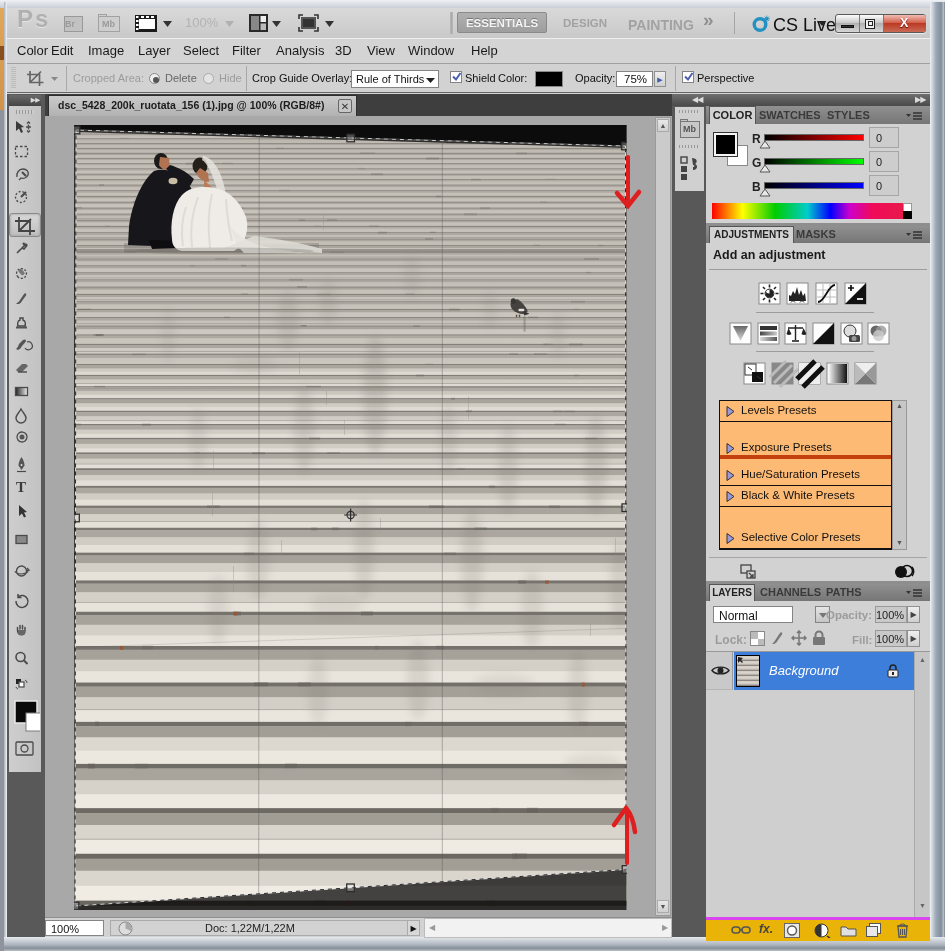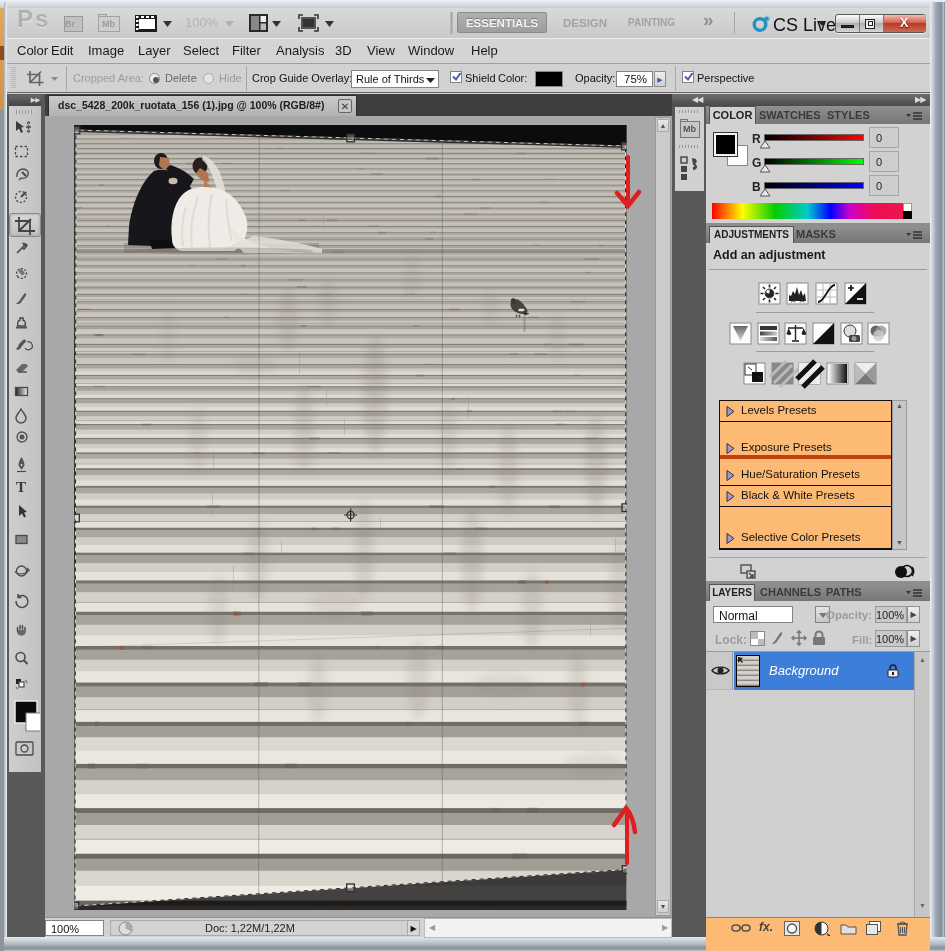--- a/index.html
+++ b/index.html
@@ -61,21 +61,21 @@
       <g stroke="#333" stroke-width="1.6" fill="none">
         <path d="M1,5 V1 H5 M16,1 h4 v4 M20,13 v4 h-4 M5,17 H1 v-4"></path>
       </g>
     </svg>
   <svg class="abs" style="left:318px;top:13px" width="9" height="6">
       <path d="M0,0 h9 L4.5,6 Z" fill="#333"></path>
     </svg>
   <div class="abs" style="left:443px;top:4px;width:1px;height:22px;background:#aaa;border-left:3px double #b5b5b5"></div>
   <div class="abs" style="left:450px;top:4px;width:90px;height:21px;background:linear-gradient(#b0b0b0,#9e9e9e);border:1px solid #8a8a8a;border-radius:2px;color:#f4f4f4;font-weight:bold;font-size:11.5px;text-align:center;line-height:20px;text-shadow:0 -1px 0 #777">ESSENTIALS</div>
   <span class="abs" style="left:556px;top:9px;font-size:11.5px;font-weight:bold;color:#a2a2a2">DESIGN</span>
-  <span class="abs" style="left:621px;top:9px;font-size:10px;font-weight:bold;color:#a2a2a2">PAINTING</span>
+  <span class="abs" style="left:621px;top:9px;font-size:14px;font-weight:bold;color:#a2a2a2">PAINTING</span>
   <span class="abs" style="left:696px;top:1px;font-size:19px;font-weight:bold;color:#909090">»</span>
   <div class="abs" style="left:727px;top:4px;width:1px;height:22px;background:#a5a5a5"></div>
   <svg class="abs" style="left:745px;top:7px" width="19" height="18">
       <circle cx="8" cy="9.5" r="5.8" fill="none" stroke="#2391c1" stroke-width="3.4"></circle>
       <circle cx="14.8" cy="3.8" r="1.7" fill="#2391c1"></circle>
       <path d="M14.8,0.6 v6.4 M11.6,3.8 h6.4 M12.6,1.6 l4.4,4.4 M17,1.6 l-4.4,4.4" stroke="#2391c1" stroke-width="0.8"></path>
     </svg>
   <span class="abs" style="left:766px;top:7px;font-size:18px;color:#111">CS Live</span>
   <svg class="abs" style="left:811px;top:13px" width="8" height="5">
       <path d="M0,0 h8 L4,5 Z" fill="#222"></path>
@@ -1008,21 +1008,21 @@
   <svg class="abs" style="left:181px;top:12px" width="12" height="14">
       <rect x="1" y="6" width="10" height="7" rx="1" fill="#f0f0f0" stroke="#222"></rect>
       <path d="M3,6 V4 a3,3 0 0 1 6,0 V6" stroke="#222" stroke-width="1.5" fill="none"></path>
       <rect x="5" y="8" width="2" height="3" fill="#222"></rect>
     </svg>
   <div class="abs" style="left:208px;top:0px;width:15px;height:265px;background:#c6c6c6;border-left:1px solid #aaa">
     <span class="abs" style="left:4px;top:4px;font-size:7px;color:#666">▲</span>
     <span class="abs" style="left:4px;top:250px;font-size:7px;color:#666">▼</span>
   </div>
 </div>
-<div class="abs" style="left:706px;top:917px;width:224px;height:34px;background:#fdba74;border-top:1px solid #d946ef">
+<div class="abs" style="left:706px;top:917px;width:224px;height:24px;background:#eab308;border-top:3px solid #d946ef">
   <svg class="abs" style="left:25px;top:5px" width="20" height="10" fill="none" stroke="#555" stroke-width="1.5">
       <rect x="1" y="2" width="8" height="6" rx="3"></rect>
       <rect x="11" y="2" width="8" height="6" rx="3"></rect>
       <path d="M9,5 h2"></path>
     </svg>
   <span class="abs" style="left:53px;top:2px;font-size:12px;font-style:italic;font-weight:bold;color:#444">fx.</span>
   <svg class="abs" style="left:78px;top:3px" width="16" height="15">
       <rect x="0.5" y="0.5" width="15" height="14" fill="#e8e8e8" stroke="#666"></rect>
       <circle cx="8" cy="7.5" r="4.5" fill="#fff" stroke="#555" stroke-width="1.4"></circle>
     </svg>

